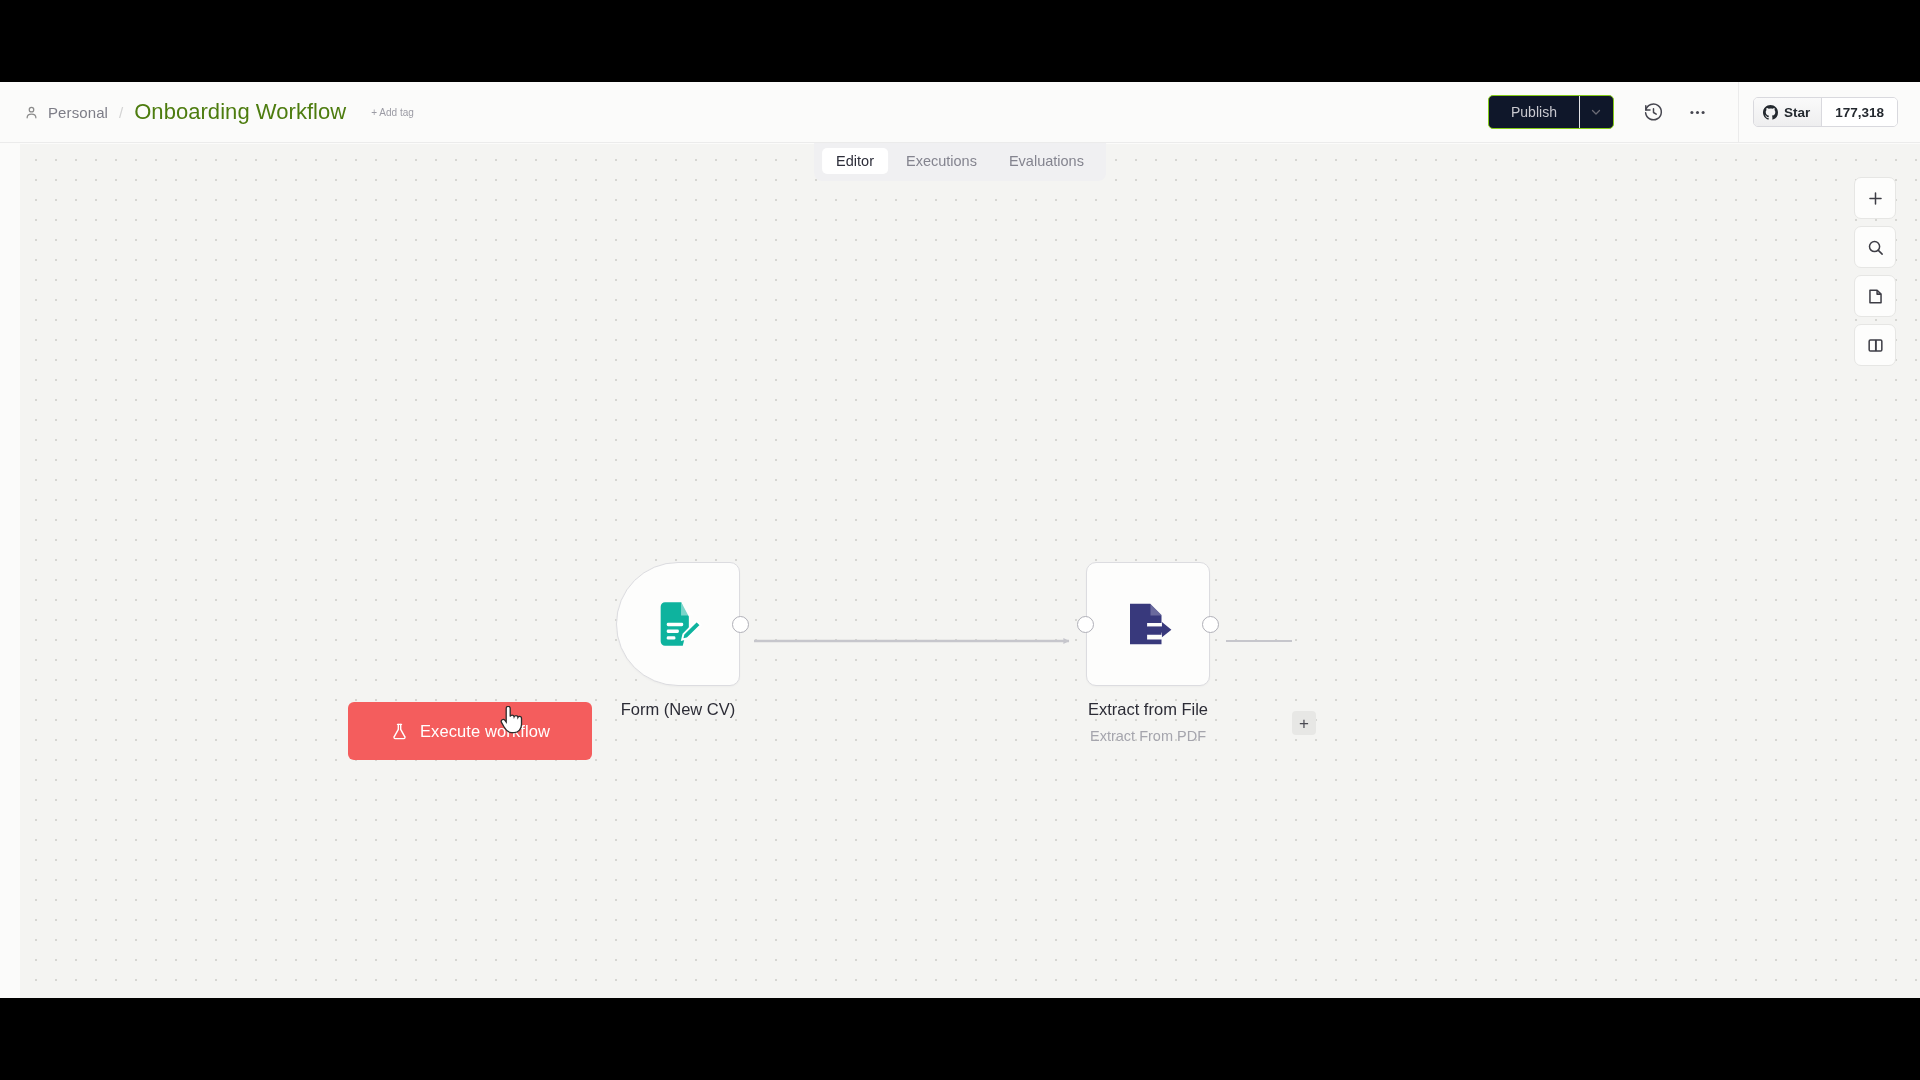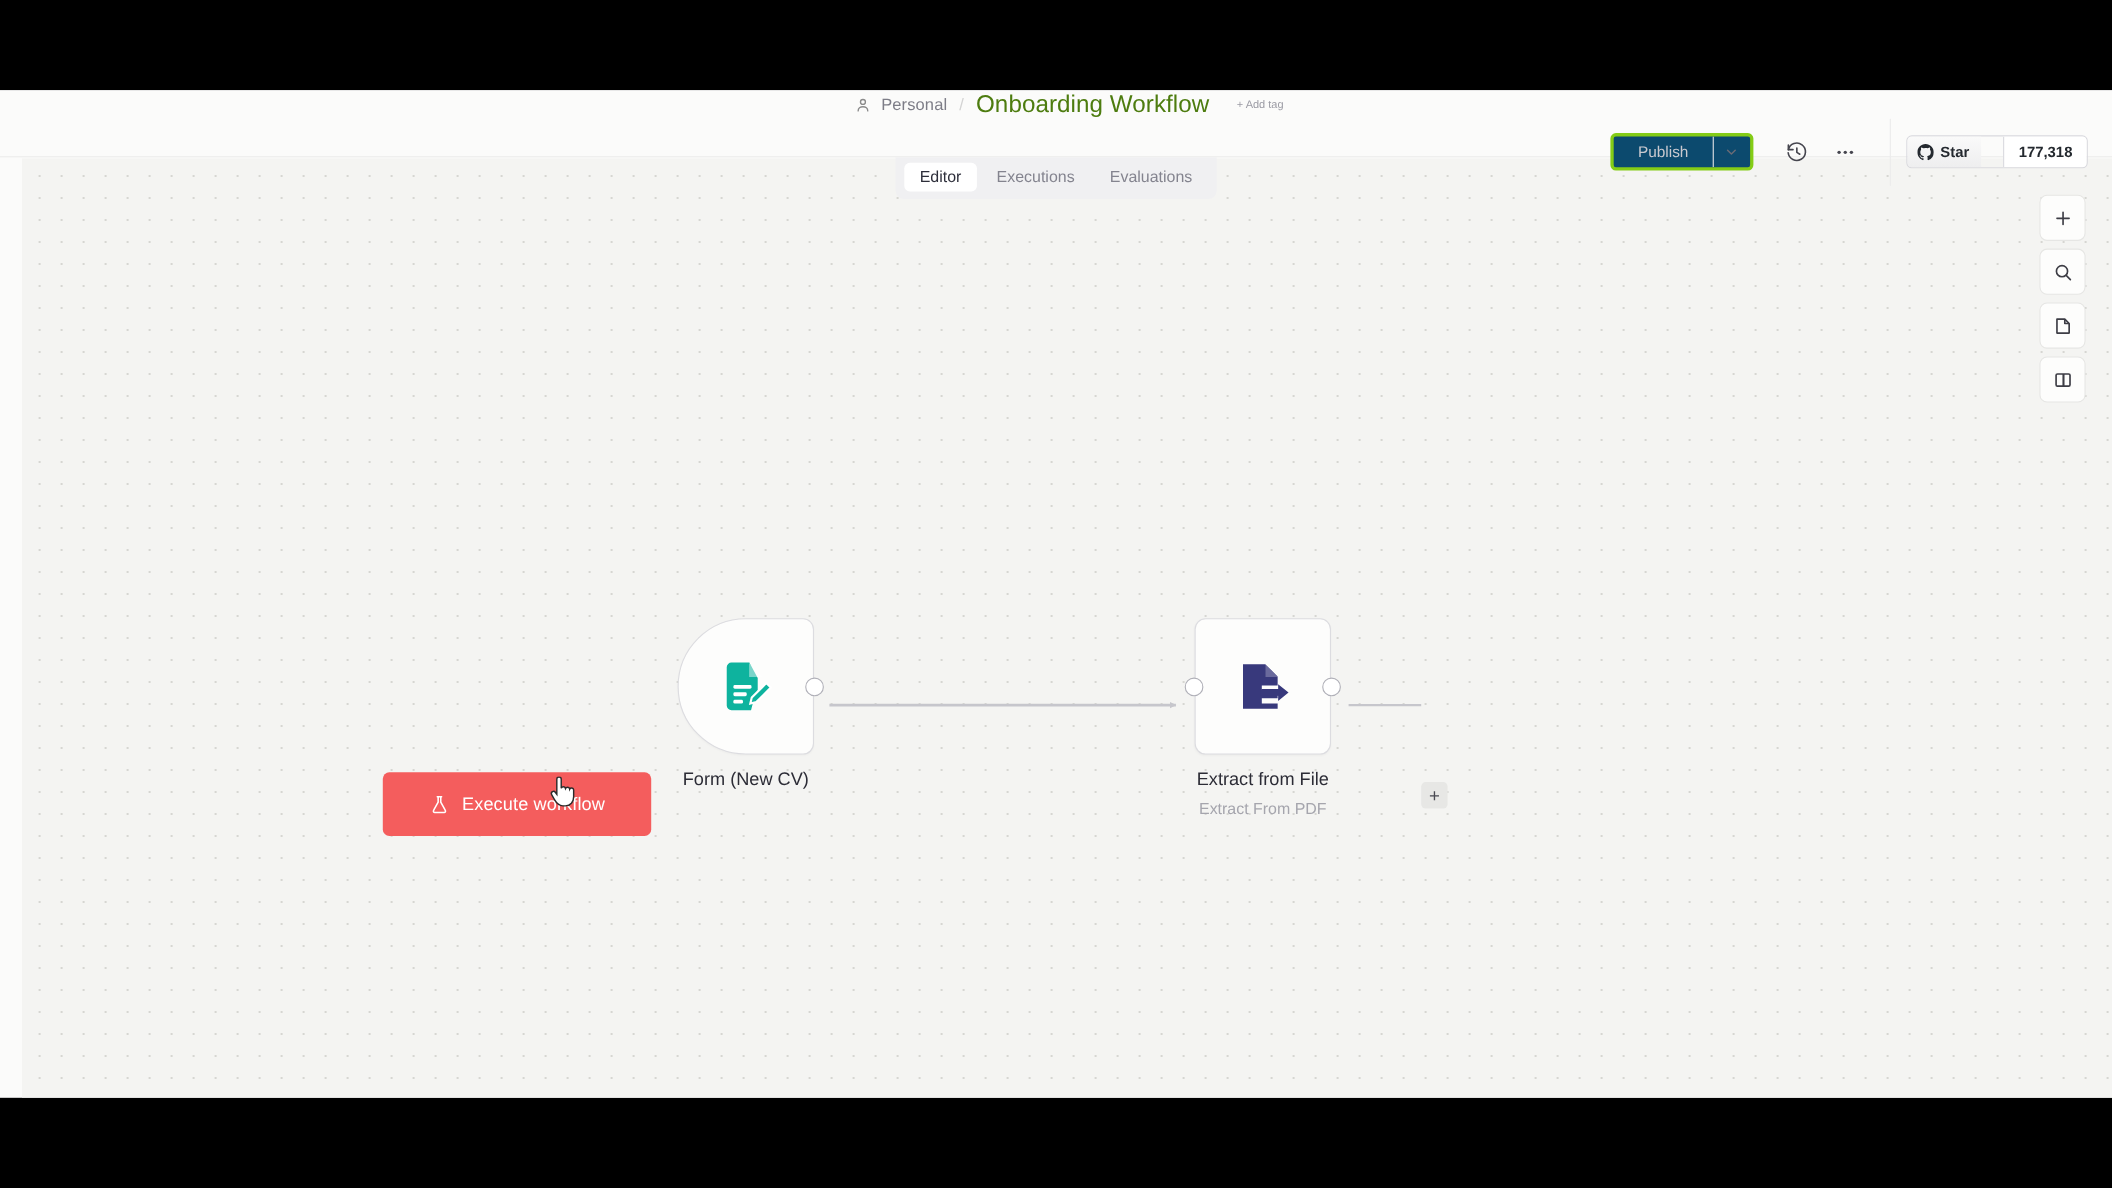--- a/index.html
+++ b/index.html
@@ -26,42 +26,41 @@
     background: #fbfbfa; overflow: hidden;
   }
 
   
   #header {
     position: absolute; left: 0; top: 0; width: 1920px; height: 61px;
     background: #fbfbfa;
     border-bottom: 1px solid #ebebeb;
     display: flex; align-items: center;
     z-index: 40;
-    flex-direction: column;
   }
   .bc { display: flex; align-items: center; padding-left: 24px; gap: 9px; }
   .bc-person-icon { width: 15px; height: 15px; display: block; color: #8b8b8b; }
   .bc-personal {
     font-size: 15px; color: #7d7d87; letter-spacing: .1px;
   }
   .bc-sep { font-size: 15px; color: #d3d3d3; padding: 0 2px; }
   .bc-title {
     font-size: 22px; color: #4d7c0f; letter-spacing: .05px;
   }
   .bc-addtag {
     font-size: 10px; color: #9b9ba4; margin-left: 16px; cursor: pointer;
   }
 
   .header-right {
     margin-left: auto; display: flex; align-items: center; height: 100%;
   }
   .publish-group {
     display: flex; align-items: stretch;
-    border: 3px solid #84cc16; border-radius: 5px; overflow: hidden;
-    height: 34px; background: #0c4a6e;
+    border: 1px solid #84cc16; border-radius: 5px; overflow: hidden;
+    height: 34px; background: #0f172a;
     margin-right: 18px;
   }
   .publish-btn {
     display: flex; align-items: center; justify-content: center;
     padding: 0 22px; font-size: 14px; color: #c9c9cf;
     background: transparent; border: none; cursor: default;
   }
   .publish-caret {
     display: flex; align-items: center; justify-content: center;
     width: 34px; border-left: 1px solid #e4e4e6; color: #6b6b75;
@@ -70,21 +69,20 @@
     width: 44px; height: 44px; display: flex; align-items: center; justify-content: center;
     color: #46464f; cursor: pointer; border-radius: 5px;
   }
   .hdr-divider {
     width: 1px; height: 61px; background: #ebebeb; margin: 0 14px 0 18px;
   }
   .gh-group {
     display: flex; align-items: stretch; height: 30px;
     border: 1px solid #d9d9de; border-radius: 5px; overflow: hidden;
     margin-right: 22px;
-    gap: 20px;
   }
   .gh-star {
     display: flex; align-items: center; gap: 6px; padding: 0 11px 0 9px;
     background: linear-gradient(180deg,#fafafa,#eeeeef);
     font-size: 13.5px; font-weight: bold; color: #24292f;
   }
   .gh-count {
     display: flex; align-items: center; padding: 0 13px;
     background: #ffffff; font-size: 13.5px; font-weight: bold; color: #24292f;
     border-left: 1px solid #d9d9de;

